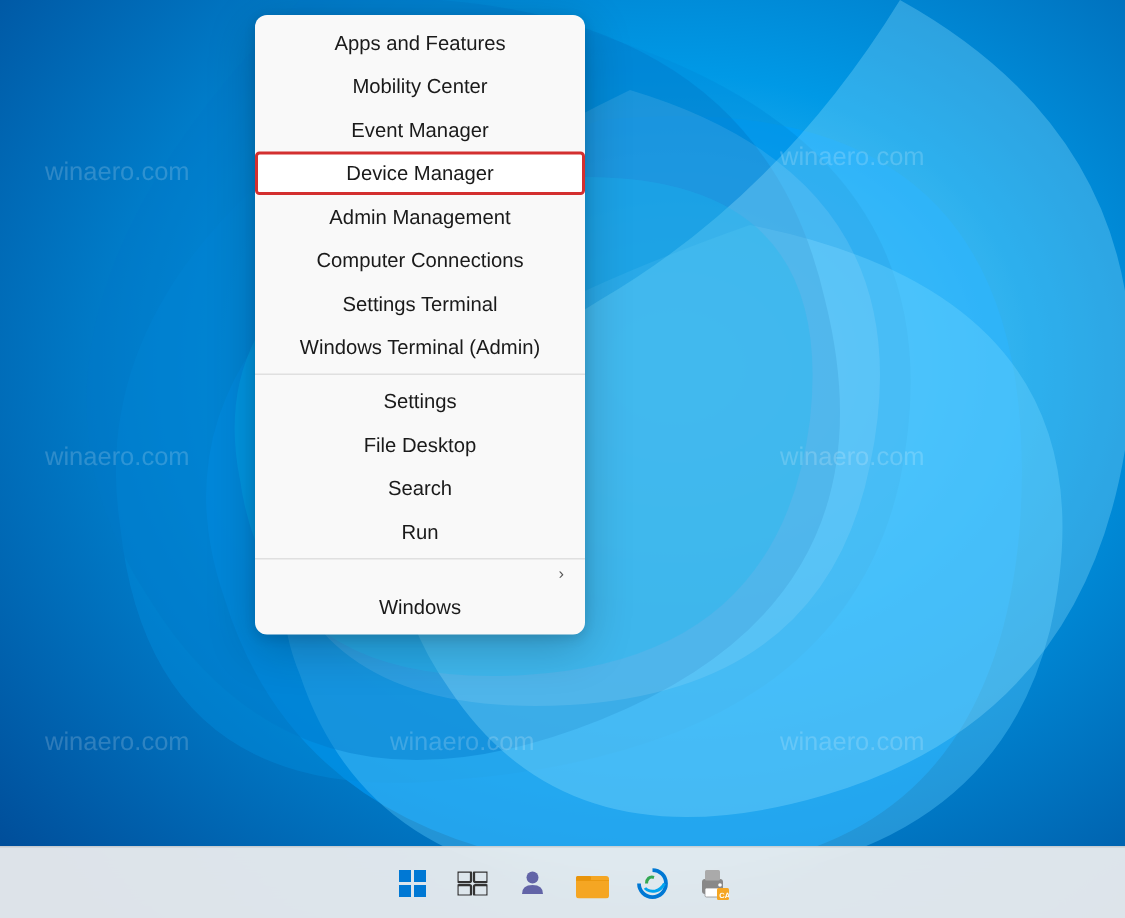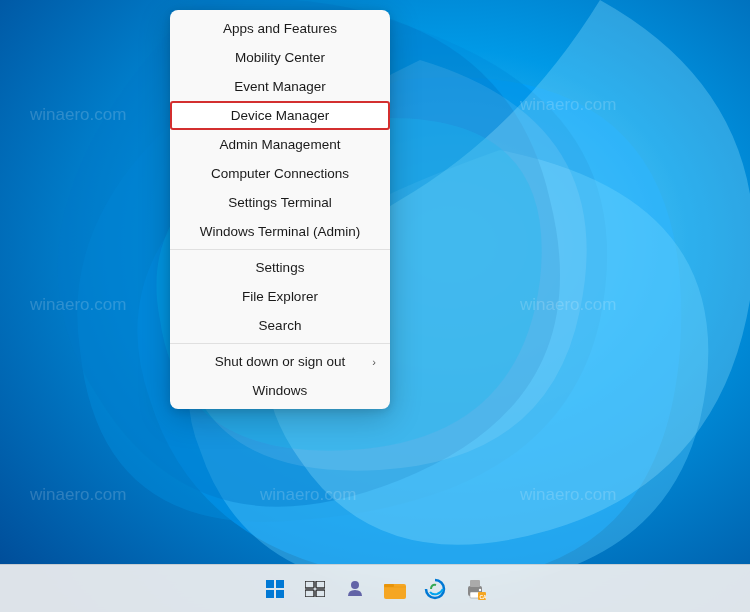--- a/index.html
+++ b/index.html
@@ -162,30 +162,32 @@
     <div class="menu-item">
       <span>Windows Terminal (Admin)</span>
     </div>
 
     <div class="menu-divider"></div>
 
     <div class="menu-item">
       <span>Settings</span>
     </div>
     <div class="menu-item">
-      <span>File Explorer</span>
+      <span>File Desktop</span>
     </div>
     <div class="menu-item">
       <span>Search</span>
     </div>
+    <div class="menu-item">
+      <span>Run</span>
+    </div>
 
     <div class="menu-divider"></div>
 
     <div class="menu-item">
-      <span>Shut down or sign out</span>
       <span class="chevron">›</span>
     </div>
     <div class="menu-item">
       <span>Windows</span>
     </div>
 
   </div>
 
   <div id="taskbar">
 

